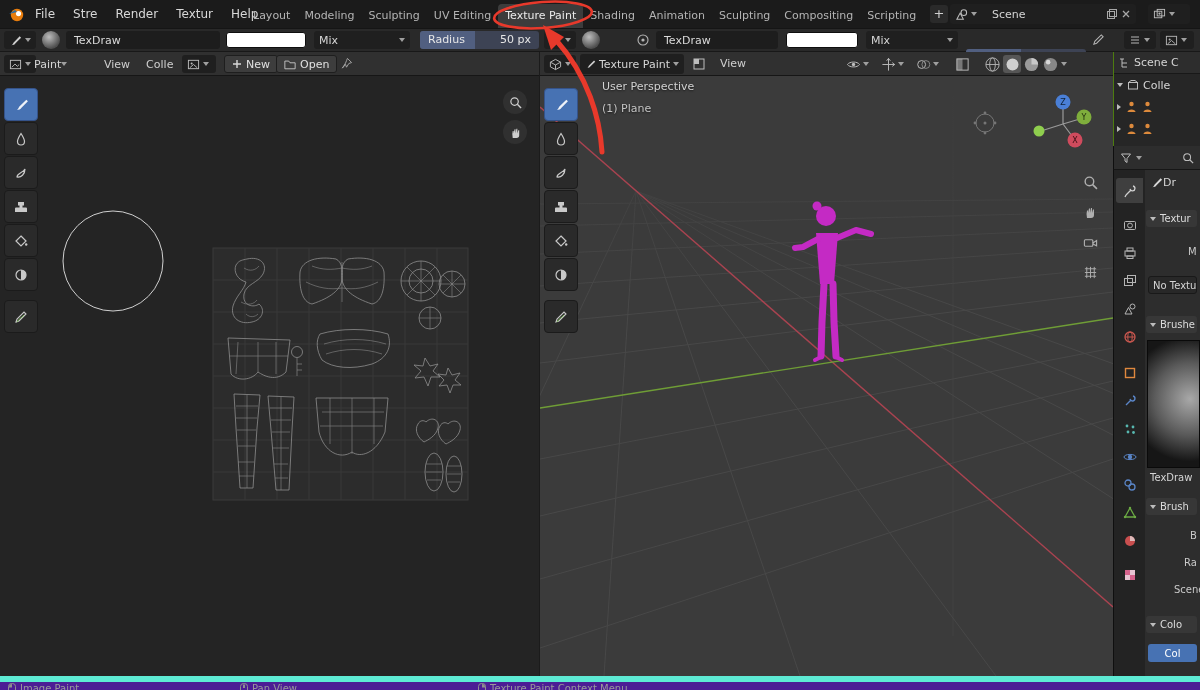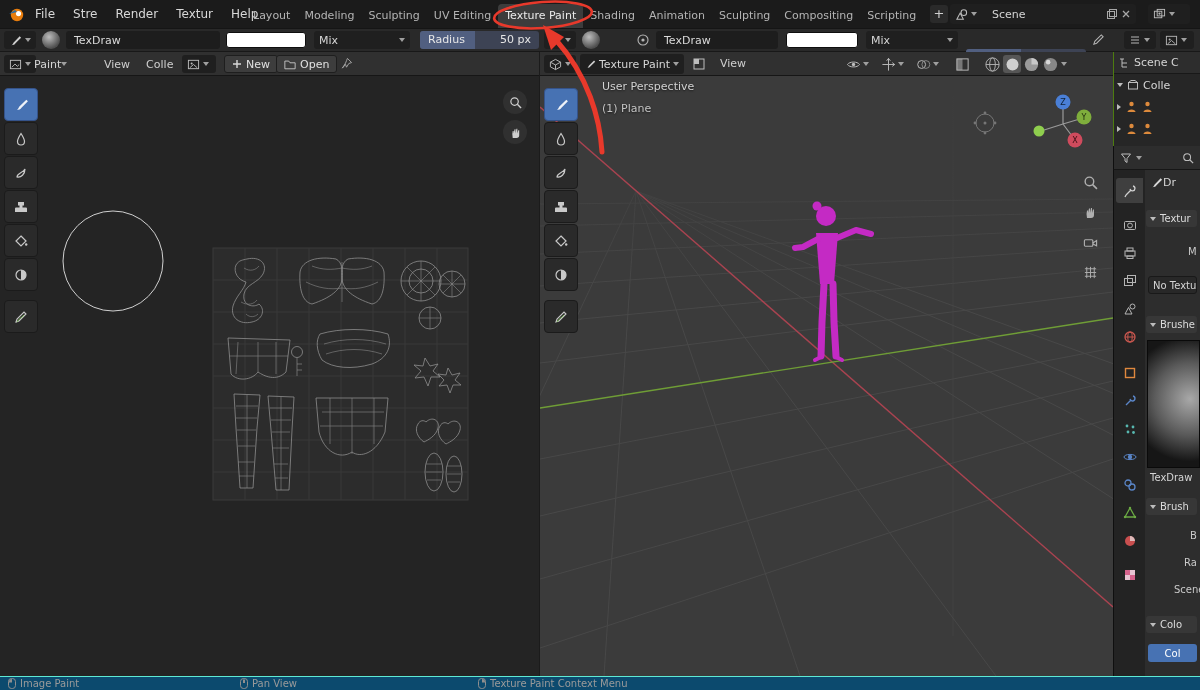--- a/index.html
+++ b/index.html
@@ -30,21 +30,21 @@
   .menu2{padding:0 8px;color:#cfcfcf}
   .btn{display:flex;align-items:center;gap:4px;background:#3d3d3d;border:1px solid #1e1e1e;border-radius:3px;height:18px;padding:0 7px;color:#e0e0e0}
   
   .toolbtn{position:absolute;width:34px;height:33px;background:#2a2a2a;border:1px solid #1b1b1b;border-radius:4px;display:flex;align-items:center;justify-content:center}
   .toolbtn.active{background:#4772b3;border-color:#35538a}
   
   .panel-hdr{position:absolute;left:1146px;width:51px;height:17px;background:#373737;border-radius:3px;display:flex;align-items:center;gap:4px;padding:0 4px;font-size:10px;color:#dcdcdc;overflow:hidden;white-space:nowrap}
   .ptab{position:absolute;left:1116px;width:27px;height:25px;display:flex;align-items:center;justify-content:center;border-radius:3px 0 0 3px}
   .ptab.active{background:#3f3f3f}
   .plabel{position:absolute;font-size:10px;color:#c9c9c9;white-space:nowrap}
-  .statusbar{position:absolute;left:0;top:676px;width:1200px;height:14px;background:#0c4a6e;border-top:1px solid #5eead4;display:flex;align-items:center;color:#9a9a9a;font-size:10px}
+  .statusbar{position:absolute;left:0;top:676px;width:1200px;height:14px;background:#4c1d95;border-top:6px solid #5eead4;display:flex;align-items:center;color:#9a9a9a;font-size:10px}
   .st-item{display:flex;align-items:center;gap:4px;position:absolute;top:1px}
   svg{display:block}
   .float-nav{position:absolute;width:24px;height:24px;border-radius:12px;background:rgba(50,50,50,.85);display:flex;align-items:center;justify-content:center}
   .navicon{position:absolute;width:20px;height:20px;display:flex;align-items:center;justify-content:center;opacity:.85}
 </style>
 </head>
 <body>
 
 <div class="app">
 

